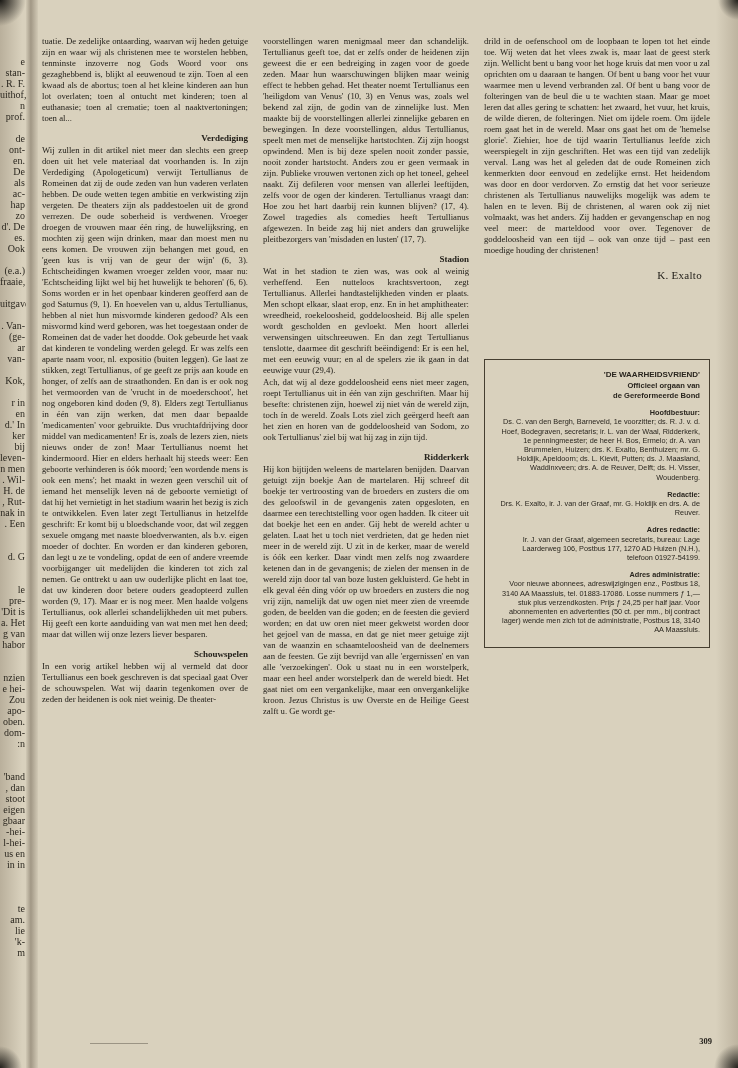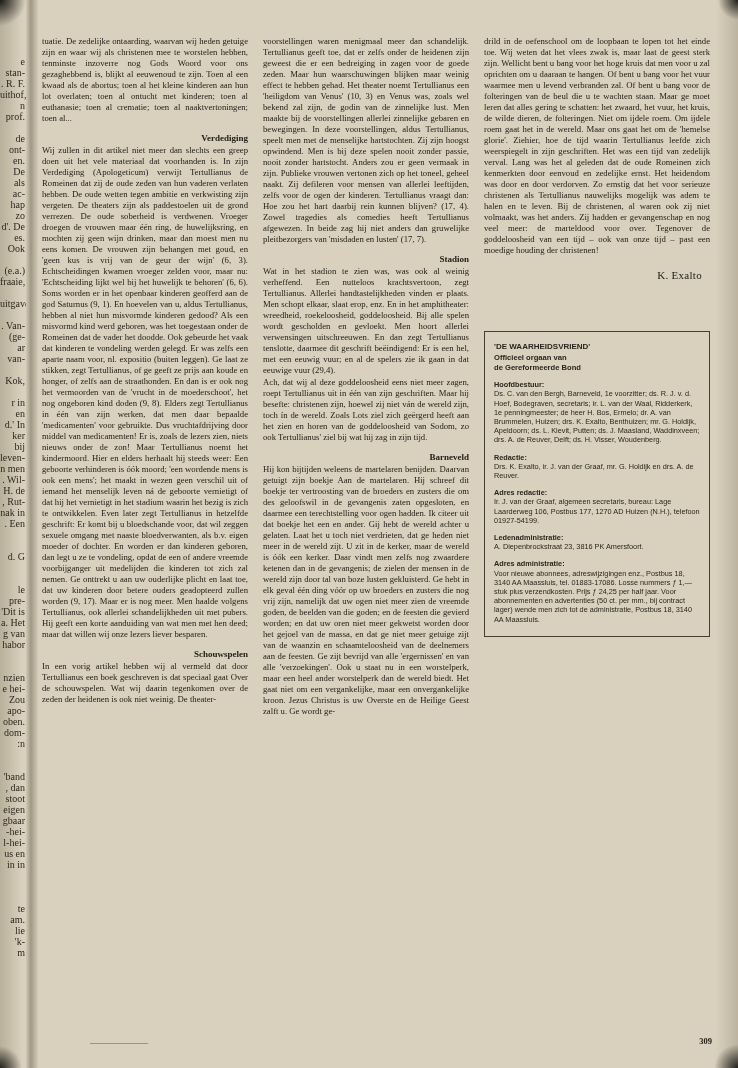--- a/index.html
+++ b/index.html
@@ -44,24 +44,24 @@
   .col p{margin:0 0 1px 0;}
   .section-heading{
     font-size:9px;font-weight:bold;text-align:right;
     margin:9px 0 1px 0;
   }
   .signature{
     text-align:right;margin-top:14px;padding-right:8px;
     font-size:11px;letter-spacing:0.3px;
   }
   .colophon{
-    margin-top:50px;border:1px solid #453e30;
-    padding:10px 9px 12px 9px;box-sizing:border-box;
+    margin-top:78px;border:1px solid #453e30;
+    padding:10px 9px 12px 15px;box-sizing:border-box;
     font-family:"Liberation Sans","DejaVu Sans",sans-serif;
-    font-size:7.3px;line-height:9.2px;text-align:left;color:#2a261f;
+    font-size:7.3px;line-height:9.2px;text-align:right;color:#2a261f;
   }
   .colophon-title{font-weight:bold;font-size:8px;line-height:10px;}
   .colophon-subtitle{font-weight:bold;font-size:7.6px;line-height:9.6px;white-space:pre-line;margin-top:1px;}
   .colophon-section{margin-top:8px;}
   .colophon-section .heading{font-weight:bold;}
   .page-number{
     position:absolute;right:26px;bottom:22px;
     font-size:8.5px;font-weight:bold;color:#24211b;margin-left:12px;
   }
   .bottom-mark{
@@ -155,21 +155,21 @@
       <p>Wij zullen in dit artikel niet meer dan slechts een greep doen uit het vele materiaal dat voorhanden is. In zijn Verdediging (Apologeticum) verwijt Tertullianus de Romeinen dat zij de oude zeden van hun vaderen verlaten hebben. De oude wetten tegen ambitie en verkwisting zijn vergeten. De theaters zijn als paddestoelen uit de grond verrezen. De oude soberheid is verdwenen. Vroeger droegen de vrouwen maar één ring, de huwelijksring, en mochten zij geen wijn drinken, maar dan moest men nu eens komen. De vrouwen zijn behangen met goud, en 'geen kus is vrij van de geur der wijn' (6, 3). Echtscheidingen kwamen vroeger zelden voor, maar nu: 'Echtscheiding lijkt wel bij het huwelijk te behoren' (6, 6). Soms worden er in het openbaar kinderen geofferd aan de god Saturnus (9, 1). En hoevelen van u, aldus Tertullianus, hebben al niet hun misvormde kinderen gedood? Als een misvormd kind werd geboren, was het toegestaan onder de Romeinen dat de vader het doodde. Ook gebeurde het vaak dat kinderen te vondeling werden gelegd. Er was zelfs een aparte naam voor, nl. expositio (buiten leggen). Ge laat ze stikken, zegt Tertullianus, of ge geeft ze prijs aan koude en honger, of zelfs aan de straathonden. En dan is er ook nog het vermoorden van de 'vrucht in de moederschoot', het nog ongeboren kind doden (9, 8). Elders zegt Tertullianus in één van zijn werken, dat men daar bepaalde 'medicamenten' voor gebruikte. Dus vruchtafdrijving door middel van medicamenten! Er is, zoals de lezers zien, niets nieuws onder de zon! Maar Tertullianus noemt het kindermoord. Hier en elders herhaalt hij steeds weer: Een geboorte verhinderen is óók moord; 'een wordende mens is ook een mens'; het maakt in wezen geen verschil uit of iemand het menselijk leven ná de geboorte vernietigt of dat hij het vernietigt in het stadium waarin het bezig is zich te ontwikkelen. Even later zegt Tertullianus in hetzelfde geschrift: Er komt bij u bloedschande voor, dat wil zeggen sexuele omgang met naaste bloedverwanten, als b.v. eigen moeder of dochter. En worden er dan kinderen geboren, dan legt u ze te vondeling, opdat de een of andere vreemde voorbijganger uit medelijden die kinderen tot zich zal nemen. Ge onttrekt u aan uw ouderlijke plicht en laat toe, dat uw kinderen door betere ouders geadopteerd zullen worden (9, 17). Maar er is nog meer. Men haalde volgens Tertullianus, ook allerlei schandelijkheden uit met pubers. Hij geeft een korte aanduiding van wat men met hen deed; maar dat willen wij onze lezers liever besparen.</p>
       <div class="section-heading">Schouwspelen</div>
       <p>In een vorig artikel hebben wij al vermeld dat door Tertullianus een boek geschreven is dat speciaal gaat Over de schouwspelen. Wat wij daarin tegenkomen over de zeden der heidenen is ook niet weinig. De theater-</p>
     </div>
 
     <div class="col col-2">
       <p>voorstellingen waren menigmaal meer dan schandelijk. Tertullianus geeft toe, dat er zelfs onder de heidenen zijn geweest die er een bedreiging in zagen voor de goede zeden. Maar hun waarschuwingen blijken maar weinig effect te hebben gehad. Het theater noemt Tertullianus een 'heiligdom van Venus' (10, 3) en Venus was, zoals wel bekend zal zijn, de godin van de zinnelijke lust. Men maakte bij de voorstellingen allerlei zinnelijke gebaren en bewegingen. In deze voorstellingen, aldus Tertullianus, speelt men met de menselijke hartstochten. Zij zijn hoogst opwindend. Men is bij deze spelen nooit zonder passie, nooit zonder hartstocht. Anders zou er geen vermaak in zijn. Publieke vrouwen vertonen zich op het toneel, geheel naakt. Zij defileren voor mensen van allerlei leeftijden, zelfs voor de ogen der kinderen. Tertullianus vraagt dan: Hoe zou het hart daarbij rein kunnen blijven? (17, 4). Zowel tragedies als comedies heeft Tertullianus afgewezen. In beide zag hij niet anders dan gruwelijke pleitbezorgers van 'misdaden en lusten' (17, 7).</p>
       <div class="section-heading">Stadion</div>
       <p>Wat in het stadion te zien was, was ook al weinig verheffend. Een nutteloos krachtsvertoon, zegt Tertullianus. Allerlei handtastelijkheden vinden er plaats. Men schopt elkaar, slaat erop, enz. En in het amphitheater: wreedheid, roekeloosheid, goddeloosheid. Bij alle spelen wordt gescholden en gevloekt. Men hoort allerlei verwensingen uitschreeuwen. En dan zegt Tertullianus tenslotte, daarmee dit geschrift beëindigend: Er is een hel, met een eeuwig vuur; en al de spelers zie ik gaan in dat eeuwige vuur (29,4).</p>
       <p>Ach, dat wij al deze goddeloosheid eens niet meer zagen, roept Tertullianus uit in één van zijn geschriften. Maar hij besefte: christenen zijn, hoewel zij niet ván de wereld zijn, toch ín de wereld. Zoals Lots ziel zich geërgerd heeft aan het zien en horen van de goddeloosheid van Sodom, zo ook Tertullianus' ziel bij wat hij zag in zijn tijd.</p>
-      <div class="section-heading">Barneveld</div>
+      <div class="section-heading">Ridderkerk</div>
       <p>Hij kon bijtijden weleens de martelaren benijden. Daarvan getuigt zijn boekje Aan de martelaren. Hij schreef dit boekje ter vertroosting van de broeders en zusters die om des geloofswil in de gevangenis zaten opgesloten, en daarmee een terechtstelling voor ogen hadden. Ik citeer uit dat boekje het een en ander. Gij hebt de wereld achter u gelaten. Laat het u toch niet verdrieten, dat ge heden niet meer in de wereld zijt. U zit in de kerker, maar de wereld is óók een kerker. Daar vindt men zelfs nog zwaardere ketenen dan in de gevangenis; de zielen der mensen in de wereld zijn door tal van boze lusten gekluisterd. Ge hebt in elk geval één ding vóór op uw broeders en zusters die nog vrij zijn, namelijk dat uw ogen niet meer zien de vreemde goden, de beelden van die goden; en de feesten die gevierd worden; en dat uw oren niet meer gekwetst worden door het gejoel van de massa, en dat ge niet meer getuige zijt van de waanzin en schaamteloosheid van de deelnemers aan de feesten. Ge zijt bevrijd van alle 'ergernissen' en van alle 'verzoekingen'. Ook u staat nu in een worstelperk, maar een heel ander worstelperk dan de wereld biedt. Het gaat niet om een vergankelijke, maar een onvergankelijke kroon. Jezus Christus is uw Overste en de Heilige Geest zalft u. Ge wordt ge-</p>
     </div>
 
     <div class="col col-3">
       <p>drild in de oefenschool om de loopbaan te lopen tot het einde toe. Wij weten dat het vlees zwak is, maar laat de geest sterk zijn. Wellicht bent u bang voor het hoge kruis dat men voor u zal oprichten om u daaraan te hangen. Of bent u bang voor het vuur waarmee men u levend verbranden zal. Of bent u bang voor de folteringen van de beul die u te wachten staan. Maar ge moet leren dat alles gering te schatten: het zwaard, het vuur, het kruis, de wilde dieren, de folteringen. Niet om ijdele roem. Om ijdele roem gaat het in de wereld. Maar ons gaat het om de 'hemelse glorie'. Ziehier, hoe de tijd waarin Tertullianus leefde zich weerspiegelt in zijn geschriften. Het was een tijd van zedelijk verval. Lang was het al geleden dat de oude Romeinen zich kenmerkten door eenvoud en zedelijke ernst. Het heidendom was door en door verdorven. Zo ernstig dat het voor serieuze christenen als Tertullianus nauwelijks mogelijk was adem te halen en te leven. Bij de christenen, al waren ook zij niet volmaakt, was het anders. Zij hadden er gevangenschap en nog veel meer: de marteldood voor over. Tegenover de goddeloosheid van een tijd – ook van onze tijd – past een moedige houding der christenen!</p>
       <div class="signature">K. Exalto</div>
 
       <div class="colophon">
         <div class="colophon-title">'DE WAARHEIDSVRIEND'</div>
         <div class="colophon-subtitle">Officieel orgaan van
@@ -181,24 +181,20 @@
         </div>
         <div class="colophon-section">
           <div class="heading">Redactie:</div>
           <div class="body">Drs. K. Exalto, ir. J. van der Graaf, mr. G. Holdijk en drs. A. de Reuver.</div>
         </div>
         <div class="colophon-section">
           <div class="heading">Adres redactie:</div>
           <div class="body">Ir. J. van der Graaf, algemeen secretaris, bureau: Lage Laarderweg 106, Postbus 177, 1270 AD Huizen (N.H.), telefoon 01927-54199.</div>
         </div>
         <div class="colophon-section">
-          <div class="heading">Ledenadministratie:</div>
-          <div class="body">A. Diepenbrockstraat 23, 3816 PK Amersfoort.</div>
-        </div>
-        <div class="colophon-section">
           <div class="heading">Adres administratie:</div>
           <div class="body">Voor nieuwe abonnees, adreswijzigingen enz., Postbus 18, 3140 AA Maassluis, tel. 01883-17086. Losse nummers ƒ 1,— stuk plus verzendkosten. Prijs ƒ 24,25 per half jaar. Voor abonnementen en advertenties (50 ct. per mm., bij contract lager) wende men zich tot de administratie, Postbus 18, 3140 AA Maassluis.</div>
         </div>
       </div>
     </div>
 
   </div>
 
   <div class="bottom-mark"></div>
   <div class="page-number">309</div>

